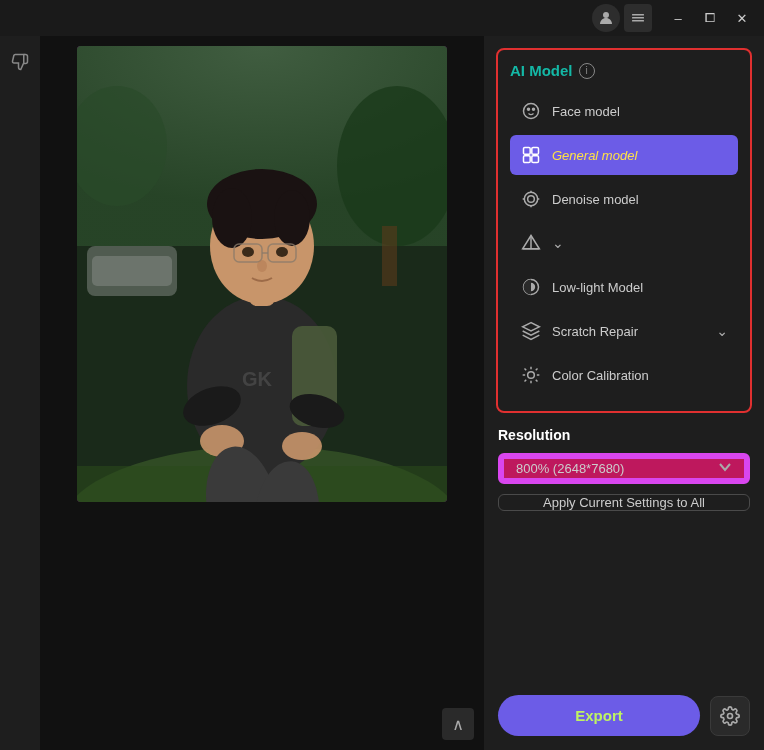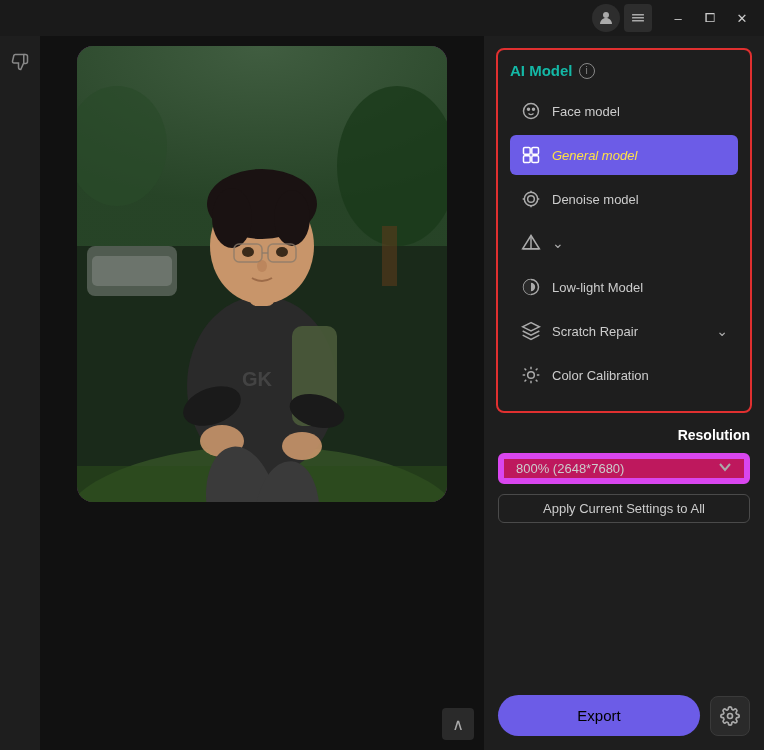--- a/index.html
+++ b/index.html
@@ -67,21 +67,21 @@
       align-items: center;
       justify-content: flex-start;
       padding: 10px;
       position: relative;
       background: #111;
     }
 
     .image-container {
       width: 370px;
       height: 456px;
-      border-radius: 16px;
+      border-radius: 4px;
       overflow: hidden;
       position: relative;
       background: #a21caf;
     }
 
     .bottom-arrow {
       position: absolute;
       bottom: 10px;
       right: 10px;
       width: 32px;
@@ -190,21 +190,20 @@
       font-size: 13px;
     }
     .model-chevron {
       color: #aaa;
       font-size: 14px;
     }
 
     
     .resolution-section {
       padding: 14px 14px 0 14px;
-      text-align: right;
     }
     .resolution-title {
       font-size: 14px;
       font-weight: 600;
       color: #fff;
       margin-bottom: 10px;
     }
     .resolution-dropdown {
       width: 100%;
       background: #be185d;
@@ -221,21 +220,21 @@
 
     
     .apply-section {
       padding: 10px 14px;
     }
     .apply-btn {
       width: 100%;
       background: #1e1e1e;
       border: 1px solid #4a4a4a;
       border-radius: 6px;
-      padding: 6px;
+      padding: 0;
       color: #ccc;
       font-size: 13px;
       text-align: center;
       cursor: pointer;
     }
 
     
     .bottom-area {
       flex: 1;
       display: flex;
@@ -249,23 +248,23 @@
       align-items: center;
       gap: 10px;
     }
 
     .export-btn {
       flex: 1;
       background: #6c5ce7;
       border: none;
       border-radius: 24px;
       padding: 12px;
-      color: #000000;
+      color: #bef264;
       font-size: 15px;
-      font-weight: 400;
+      font-weight: 700;
       cursor: pointer;
       text-align: center;
     }
 
     .gear-btn {
       width: 40px;
       height: 40px;
       background: #2a2a2a;
       border: 1px solid #3a3a3a;
       border-radius: 8px;

